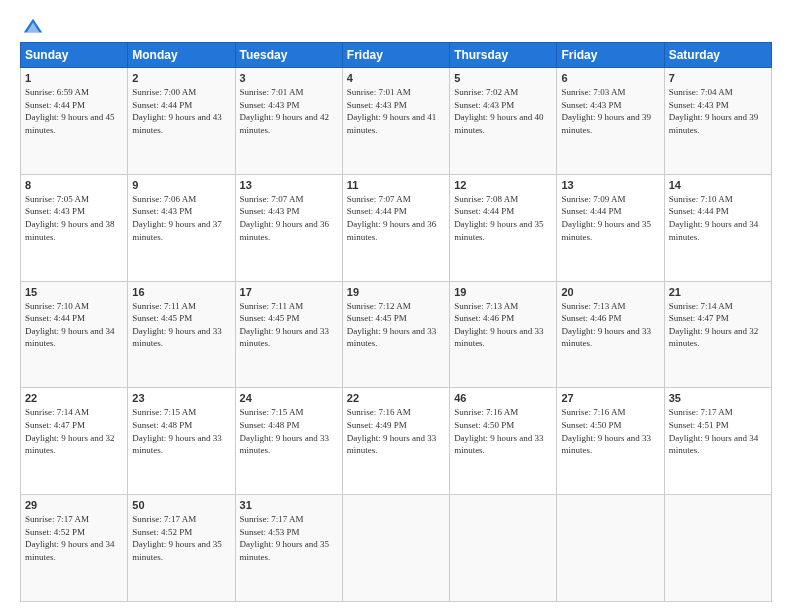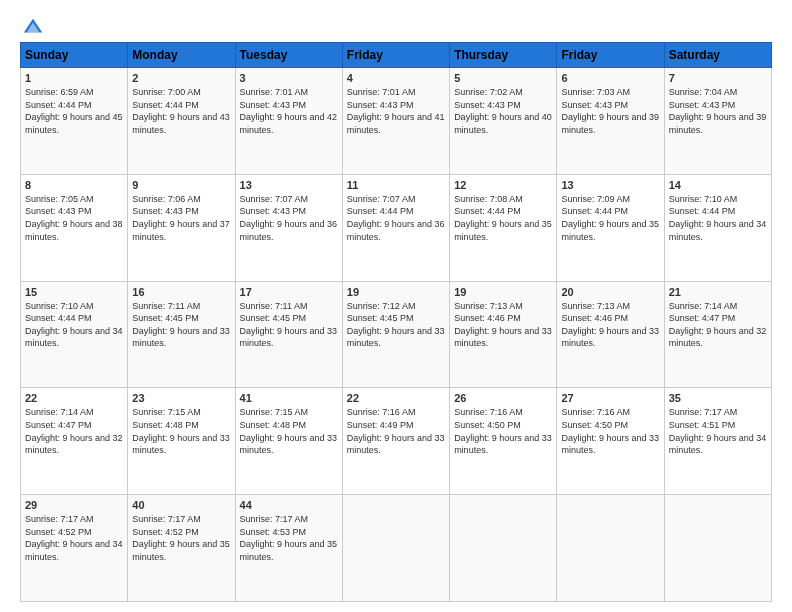--- a/index.html
+++ b/index.html
@@ -61,21 +61,21 @@
       margin-top: 2px;
     }
     .calendar-table {
       width: 100%;
       border-collapse: collapse;
       flex: 1;
       table-layout: fixed;
     }
     .calendar-table thead th {
       background-color: #2176d7;
-      color: #000000;
+      color: #ffffff;
       font-size: 12px;
       font-weight: bold;
       padding: 5px 4px;
       text-align: left;
       border: 1px solid #1a5fb4;
     }
     .calendar-table tbody td {
       vertical-align: top;
       border: 1px solid #ccc;
       padding: 4px 4px;
@@ -93,20 +93,21 @@
     .day-num {
       font-size: 11px;
       font-weight: bold;
       display: block;
       margin-bottom: 2px;
     }
     .cell-text {
       font-size: 9px;
       line-height: 1.4;
       color: #333;
+      font-family: Liberation Serif, serif;
     }
   </style>
 </head>
 <body>
 
 <div class="page">
   <div class="header">
     <div class="logo">
       <div class="logo-text">
         <span class="logo-general"></span>
@@ -159,30 +160,30 @@
           <td><span class="day-num">16</span><span class="cell-text">Sunrise: 7:11 AM<br>Sunset: 4:45 PM<br>Daylight: 9 hours and 33 minutes.</span></td>
           <td><span class="day-num">17</span><span class="cell-text">Sunrise: 7:11 AM<br>Sunset: 4:45 PM<br>Daylight: 9 hours and 33 minutes.</span></td>
           <td><span class="day-num">19</span><span class="cell-text">Sunrise: 7:12 AM<br>Sunset: 4:45 PM<br>Daylight: 9 hours and 33 minutes.</span></td>
           <td><span class="day-num">19</span><span class="cell-text">Sunrise: 7:13 AM<br>Sunset: 4:46 PM<br>Daylight: 9 hours and 33 minutes.</span></td>
           <td><span class="day-num">20</span><span class="cell-text">Sunrise: 7:13 AM<br>Sunset: 4:46 PM<br>Daylight: 9 hours and 33 minutes.</span></td>
           <td><span class="day-num">21</span><span class="cell-text">Sunrise: 7:14 AM<br>Sunset: 4:47 PM<br>Daylight: 9 hours and 32 minutes.</span></td>
         </tr>
         <tr>
           <td><span class="day-num">22</span><span class="cell-text">Sunrise: 7:14 AM<br>Sunset: 4:47 PM<br>Daylight: 9 hours and 32 minutes.</span></td>
           <td><span class="day-num">23</span><span class="cell-text">Sunrise: 7:15 AM<br>Sunset: 4:48 PM<br>Daylight: 9 hours and 33 minutes.</span></td>
-          <td><span class="day-num">41</span><span class="cell-text">Sunrise: 7:15 AM<br>Sunset: 4:48 PM<br>Daylight: 9 hours and 33 minutes.</span></td>
+          <td><span class="day-num">24</span><span class="cell-text">Sunrise: 7:15 AM<br>Sunset: 4:48 PM<br>Daylight: 9 hours and 33 minutes.</span></td>
           <td><span class="day-num">22</span><span class="cell-text">Sunrise: 7:16 AM<br>Sunset: 4:49 PM<br>Daylight: 9 hours and 33 minutes.</span></td>
-          <td><span class="day-num">26</span><span class="cell-text">Sunrise: 7:16 AM<br>Sunset: 4:50 PM<br>Daylight: 9 hours and 33 minutes.</span></td>
+          <td><span class="day-num">46</span><span class="cell-text">Sunrise: 7:16 AM<br>Sunset: 4:50 PM<br>Daylight: 9 hours and 33 minutes.</span></td>
           <td><span class="day-num">27</span><span class="cell-text">Sunrise: 7:16 AM<br>Sunset: 4:50 PM<br>Daylight: 9 hours and 33 minutes.</span></td>
           <td><span class="day-num">35</span><span class="cell-text">Sunrise: 7:17 AM<br>Sunset: 4:51 PM<br>Daylight: 9 hours and 34 minutes.</span></td>
         </tr>
         <tr>
           <td><span class="day-num">29</span><span class="cell-text">Sunrise: 7:17 AM<br>Sunset: 4:52 PM<br>Daylight: 9 hours and 34 minutes.</span></td>
-          <td><span class="day-num">40</span><span class="cell-text">Sunrise: 7:17 AM<br>Sunset: 4:52 PM<br>Daylight: 9 hours and 35 minutes.</span></td>
-          <td><span class="day-num">44</span><span class="cell-text">Sunrise: 7:17 AM<br>Sunset: 4:53 PM<br>Daylight: 9 hours and 35 minutes.</span></td>
+          <td><span class="day-num">50</span><span class="cell-text">Sunrise: 7:17 AM<br>Sunset: 4:52 PM<br>Daylight: 9 hours and 35 minutes.</span></td>
+          <td><span class="day-num">31</span><span class="cell-text">Sunrise: 7:17 AM<br>Sunset: 4:53 PM<br>Daylight: 9 hours and 35 minutes.</span></td>
           <td class="empty"></td>
           <td class="empty"></td>
           <td class="empty"></td>
           <td class="empty"></td>
         </tr>
       </tbody>
   </table>
 </div>
 
 </body></html>

